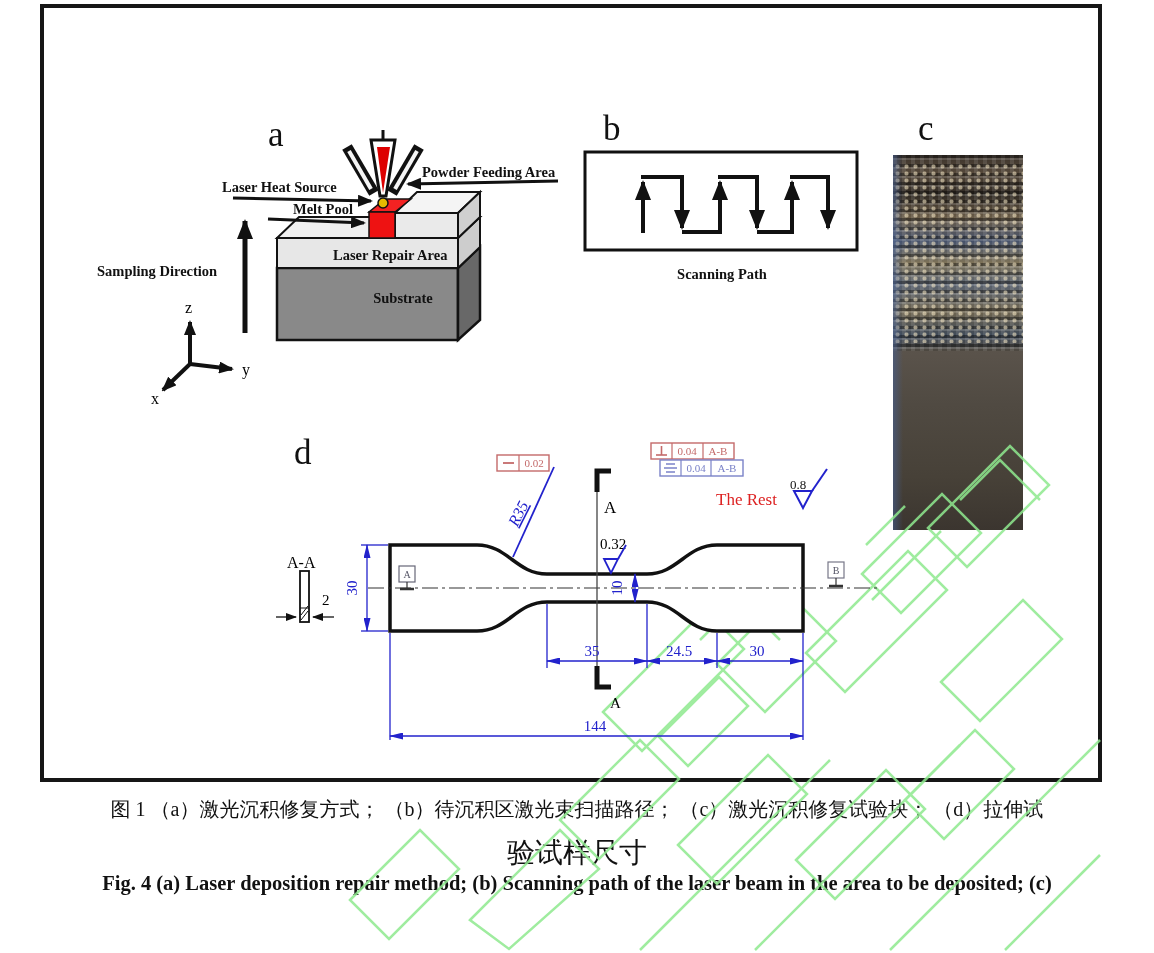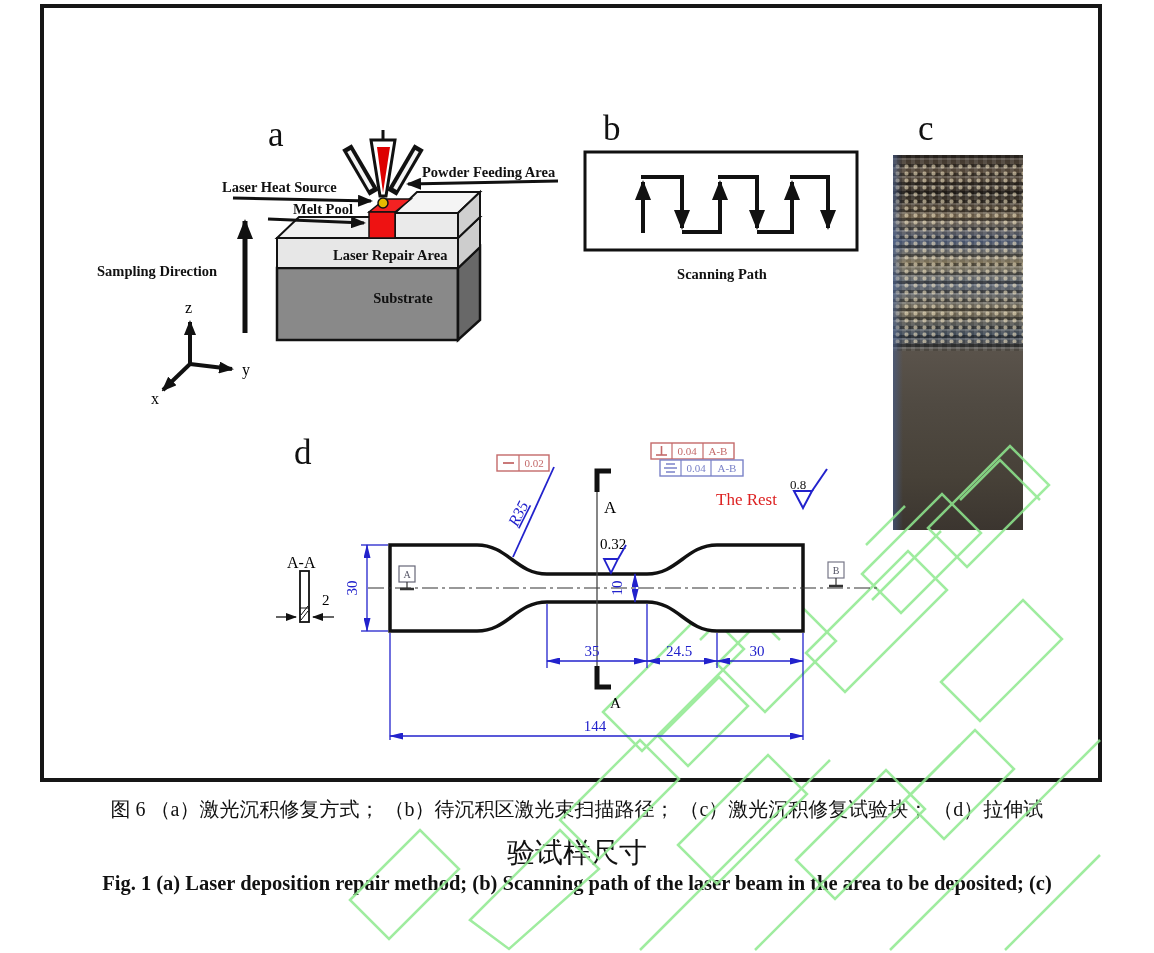--- a/index.html
+++ b/index.html
@@ -41,23 +41,23 @@
 
   <div class="fig-border"></div>
 
   <div class="photo">
     <div class="photo-top"></div>
     <div class="photo-dots"></div>
     <div class="photo-bottom"></div>
     <div class="photo-edge"></div>
   </div>
 
-  <div class="cap cap-zh1">图 6 （a）激光沉积修复方式； （b）待沉积区激光束扫描路径； （c）激光沉积修复试验块； （d）拉伸试</div>
+  <div class="cap cap-zh1">图 1 （a）激光沉积修复方式； （b）待沉积区激光束扫描路径； （c）激光沉积修复试验块； （d）拉伸试</div>
   <div class="cap cap-zh2">验试样尺寸</div>
-  <div class="cap cap-en1">Fig. 1 (a) Laser deposition repair method; (b) Scanning path of the laser beam in the area to be deposited; (c)</div>
+  <div class="cap cap-en1">Fig. 4 (a) Laser deposition repair method; (b) Scanning path of the laser beam in the area to be deposited; (c)</div>
 
   <svg class="overlay" width="1154" height="953" viewBox="0 0 1154 953">
     <defs>
       <marker id="mL" markerUnits="userSpaceOnUse" markerWidth="20" markerHeight="16" refX="18" refY="8" orient="auto-start-reverse">
         <path d="M0,0 L20,8 L0,16 Z" fill="#111"></path>
       </marker>
       <marker id="mM" markerUnits="userSpaceOnUse" markerWidth="15" markerHeight="12" refX="13" refY="6" orient="auto-start-reverse">
         <path d="M0,0 L15,6 L0,12 Z" fill="#111"></path>
       </marker>
       <marker id="mS" markerUnits="userSpaceOnUse" markerWidth="11" markerHeight="8" refX="10" refY="4" orient="auto-start-reverse">

